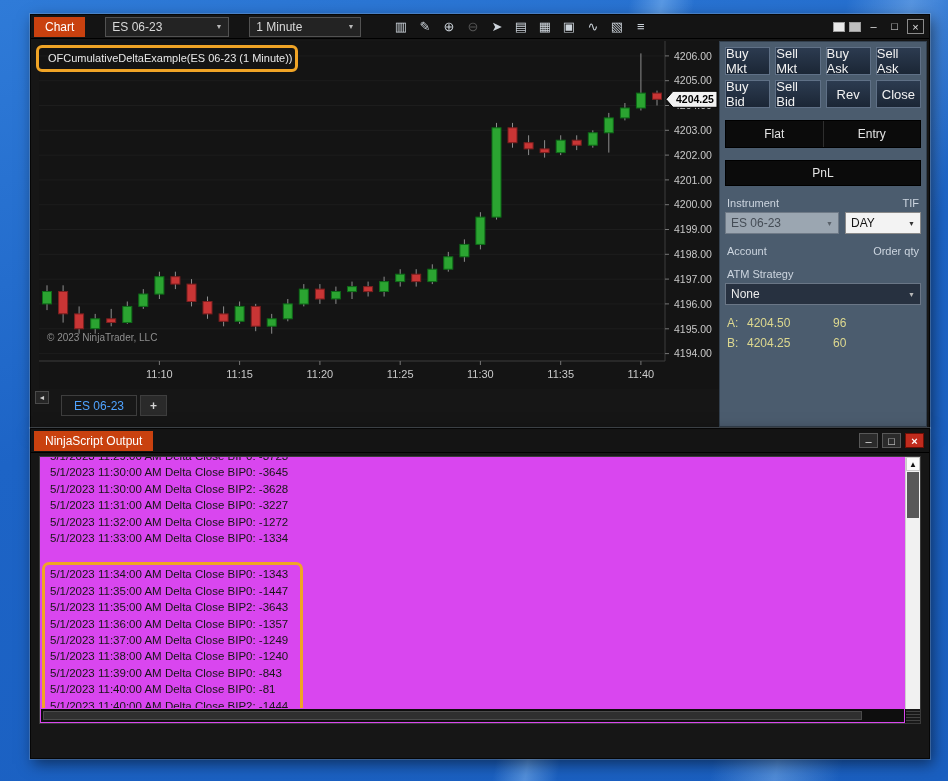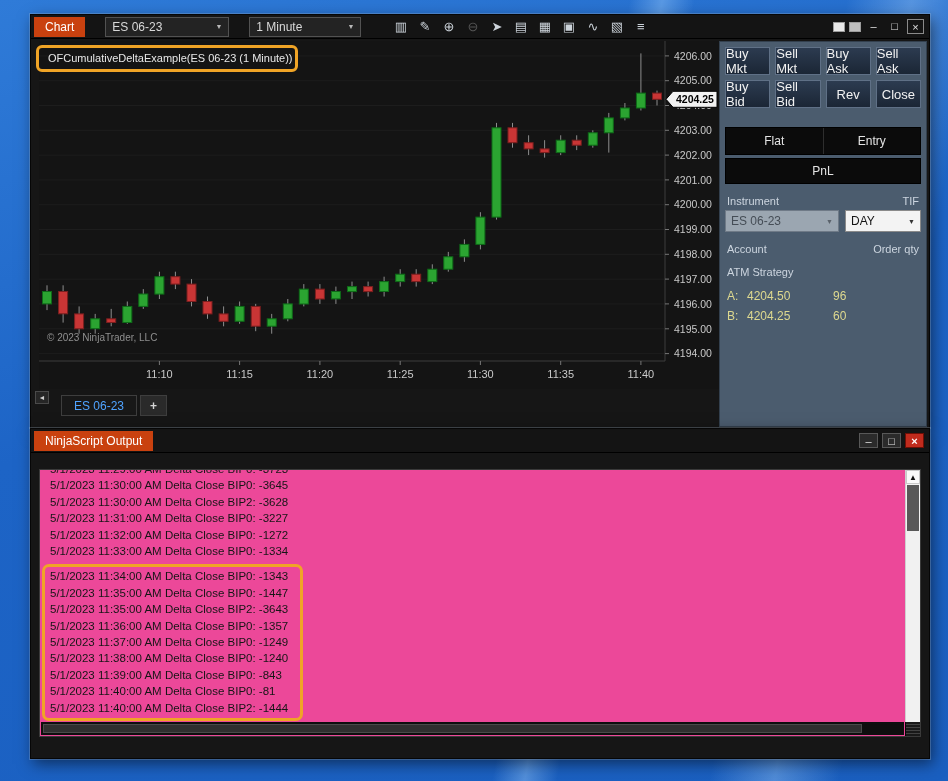--- a/index.html
+++ b/index.html
@@ -42,47 +42,47 @@
     color:#cfcfcf;font-size:7px;display:flex;align-items:center;justify-content:center;}
   .chart-tabs{position:absolute;left:30px;top:356px;display:flex;gap:3px;}
   .chart-tab{height:21px;display:flex;align-items:center;padding:0 12px;font-size:12px;background:#181818;border:1px solid #3e3e3e;color:var(--link);}
   .chart-tab.plus{padding:0 9px;color:#d6d6d6;background:#2a2a2a;font-weight:bold;}
 
   .trader-panel{position:absolute;top:2px;right:2px;width:208px;height:386px;background:#4b5c6e;
     border:1px solid #33404e;padding:5px;overflow:hidden;}
   .trade-grid{display:grid;grid-template-columns:1fr 1fr 1fr 1fr;gap:5px;}
   .trade-btn{height:28px;background:linear-gradient(#2c3b50,#1b2635);border:1px solid #5f7086;color:#f2f2f2;
     font-size:13px;display:flex;align-items:center;justify-content:center;}
-  .mode-row{margin-top:19px;height:28px;background:#0b0b0b;display:flex;border:1px solid #000;}
+  .mode-row{margin-top:12px;height:28px;background:#0b0b0b;display:flex;border:1px solid #000;}
   .mode-cell{flex:1;display:flex;align-items:center;justify-content:center;font-size:12px;color:#e4e4e4;}
   .mode-cell + .mode-cell{border-left:1px solid #2e2e2e;}
-  .pnl-row{margin-top:3px;height:26px;background:#0b0b0b;border:1px solid #000;display:flex;align-items:center;justify-content:center;font-size:12px;color:#e4e4e4;}
+  .pnl-row{margin-top:12px;height:26px;background:#0b0b0b;border:1px solid #000;display:flex;align-items:center;justify-content:center;font-size:12px;color:#e4e4e4;}
   .fld-labels{display:flex;justify-content:space-between;font-size:11px;color:#ccd5df;margin:11px 2px 3px;}
   .fld-row.two{display:grid;grid-template-columns:114px 76px;gap:6px;}
   .sel{display:flex;align-items:center;justify-content:space-between;padding:0 5px;font-size:12px;height:22px;}
   .sel .chev{margin-left:4px;}
   .sel.disabled{background:#9ba6b1;color:#454d56;border:1px solid #6f7a87;}
   .sel.disabled .chev{color:#5a626b;}
   .sel.light{background:#f3f3f3;color:#141414;border:1px solid #8a8a8a;}
   .sel.light .chev{color:#333;}
   .sel.dark{background:#273140;color:#ececec;border:1px solid #6a7686;margin-top:3px;}
   .qty{display:flex;background:#f3f3f3;border:1px solid #8a8a8a;height:22px;}
   .qty-val{flex:1;font-size:12px;color:#141414;padding:3px 4px;}
   .qty-spin{width:13px;display:flex;flex-direction:column;align-items:center;justify-content:center;color:#333;}
   .qty-spin i{font-style:normal;font-size:6px;line-height:7px;}
   .qty-icon{width:17px;border-left:1px solid #9a9a9a;font-size:11px;color:#333;display:flex;align-items:center;justify-content:center;}
   .quote{margin-top:11px;display:flex;font-size:12px;color:#ddd88f;padding:0 2px;}
   .quote.b{margin-top:6px;}
   .q-side{width:20px;} .q-price{width:78px;} .q-size{margin-left:8px;}
 
-  .out-content{position:absolute;left:8px;right:8px;top:40px;height:268px;background:#ec4899;border:1px solid #3a3a3a;}
+  .out-content{position:absolute;left:8px;right:8px;top:27px;height:268px;background:#d946ef;border:1px solid #3a3a3a;}
   .log-area{position:absolute;left:2px;top:0;right:16px;bottom:15px;overflow:hidden;font-size:11.5px;line-height:16.4px;color:#161616;}
   .log-line{white-space:nowrap;padding-left:8px;}
   #log-list > .log-line:first-child{margin-top:-9px;}
-  .log-highlight{display:inline-block;border:3px solid var(--anno);border-radius:7px;padding:1px 12px 2px 5px;margin-top:5px;}
+  .log-highlight{display:inline-block;border:3px solid var(--anno);border-radius:7px;padding:1px 12px 2px 5px;margin-top:16px;}
   .log-highlight .log-line{padding-left:0;}
   .vscroll{position:absolute;right:0;top:0;bottom:0;width:15px;background:#f1f1f1;border-left:1px solid #cfcfcf;}
   .vs-btn{position:absolute;left:0;right:0;height:14px;text-align:center;font-size:8px;line-height:14px;color:#111;background:#fafafa;border:1px solid #c9c9c9;}
   .vs-btn.up{top:0;} .vs-btn.down{bottom:0;}
   .vs-thumb{position:absolute;top:15px;left:1px;right:1px;height:46px;background:#585858;}
   .hscroll{position:absolute;left:1px;right:16px;bottom:1px;height:13px;background:#0e0e0e;}
   .hs-thumb{position:absolute;left:2px;top:2px;bottom:2px;right:42px;background:#2f2f2f;border:1px solid #4a4a4a;}
   .grip{position:absolute;right:0;bottom:0;width:15px;height:14px;border-left:1px solid #060606;
     background:repeating-linear-gradient(0deg,#191919 0 2px,#424242 2px 3px);}
   .out-tabs{position:absolute;left:30px;bottom:7px;display:flex;gap:2px;}
@@ -381,20 +381,24 @@
           <span class="chev">▼</span>
         </div>
       </div>
       <div class="fld-labels">
         <span>Account</span>
         <span>Order qty</span>
       </div>
       <div class="fld-labels">
         <span>ATM Strategy</span>
       </div>
+      <div class="sel dark">
+        <span>None</span>
+        <span class="chev">▼</span>
+      </div>
       <div class="quote">
         <span class="q-side">A:</span>
         <span class="q-price">4204.50</span>
         <span class="q-size">96</span>
       </div>
       <div class="quote b">
         <span class="q-side">B:</span>
         <span class="q-price">4204.25</span>
         <span class="q-size">60</span>
       </div>

